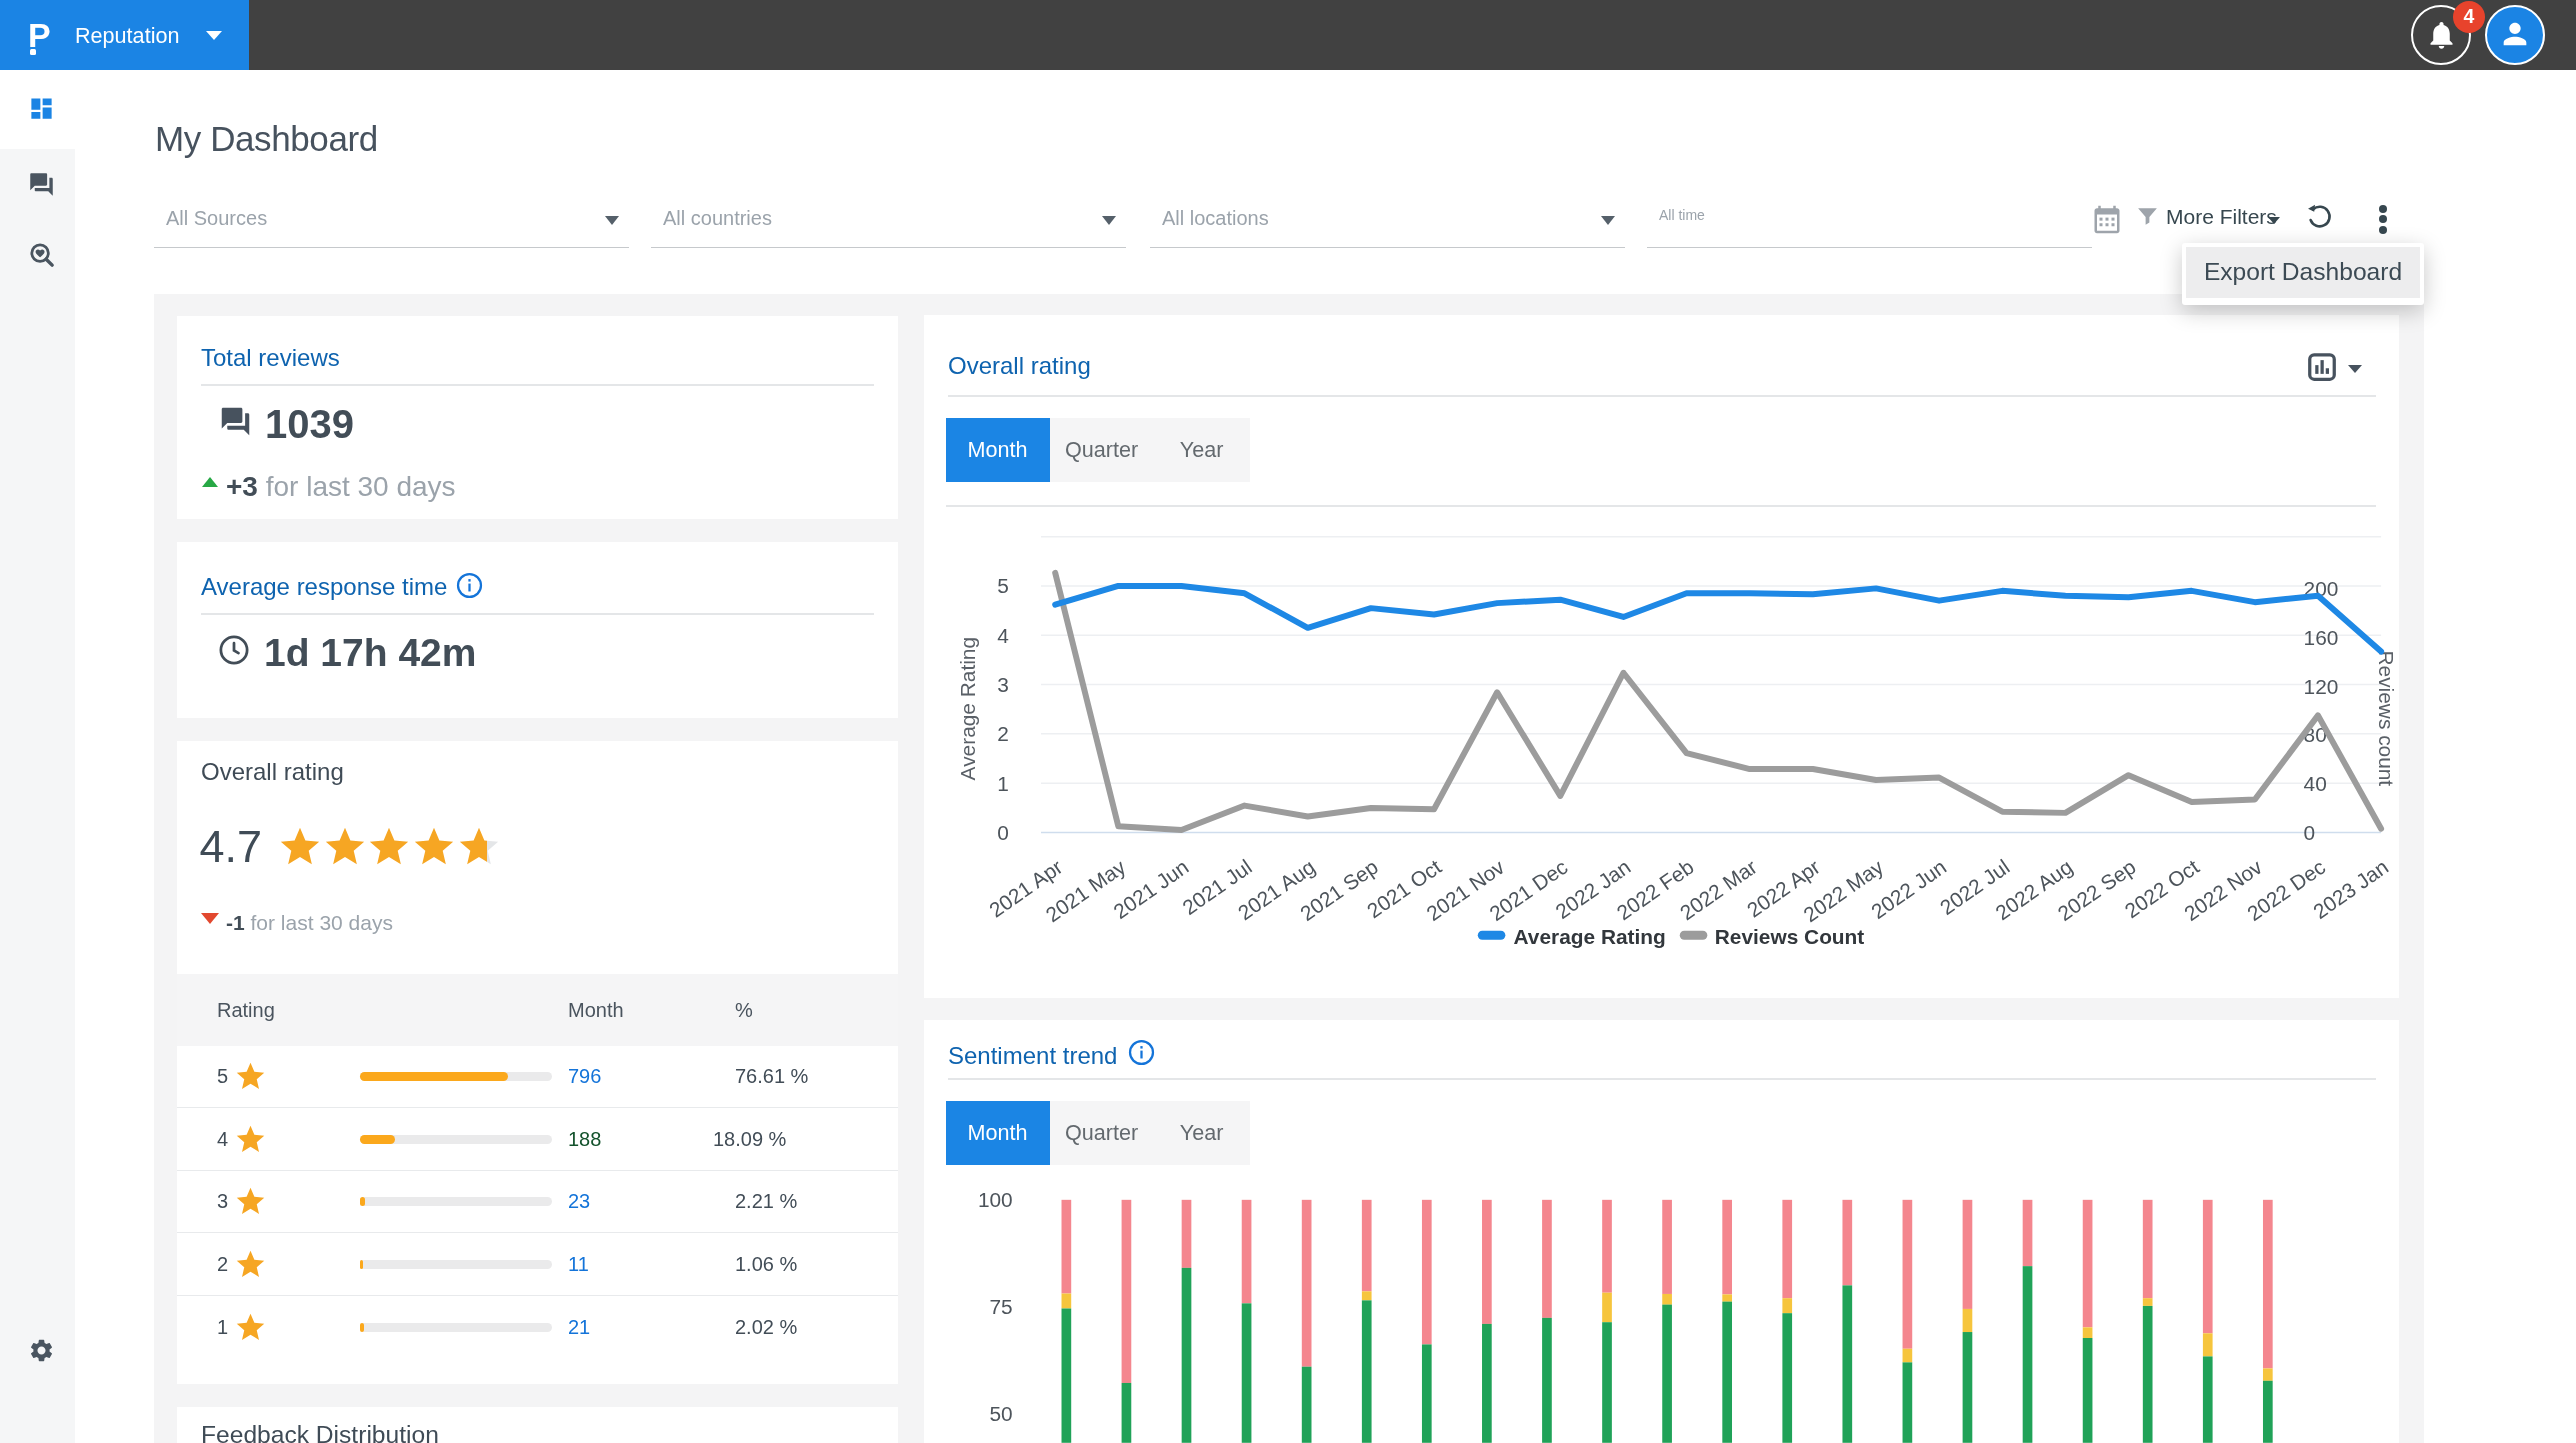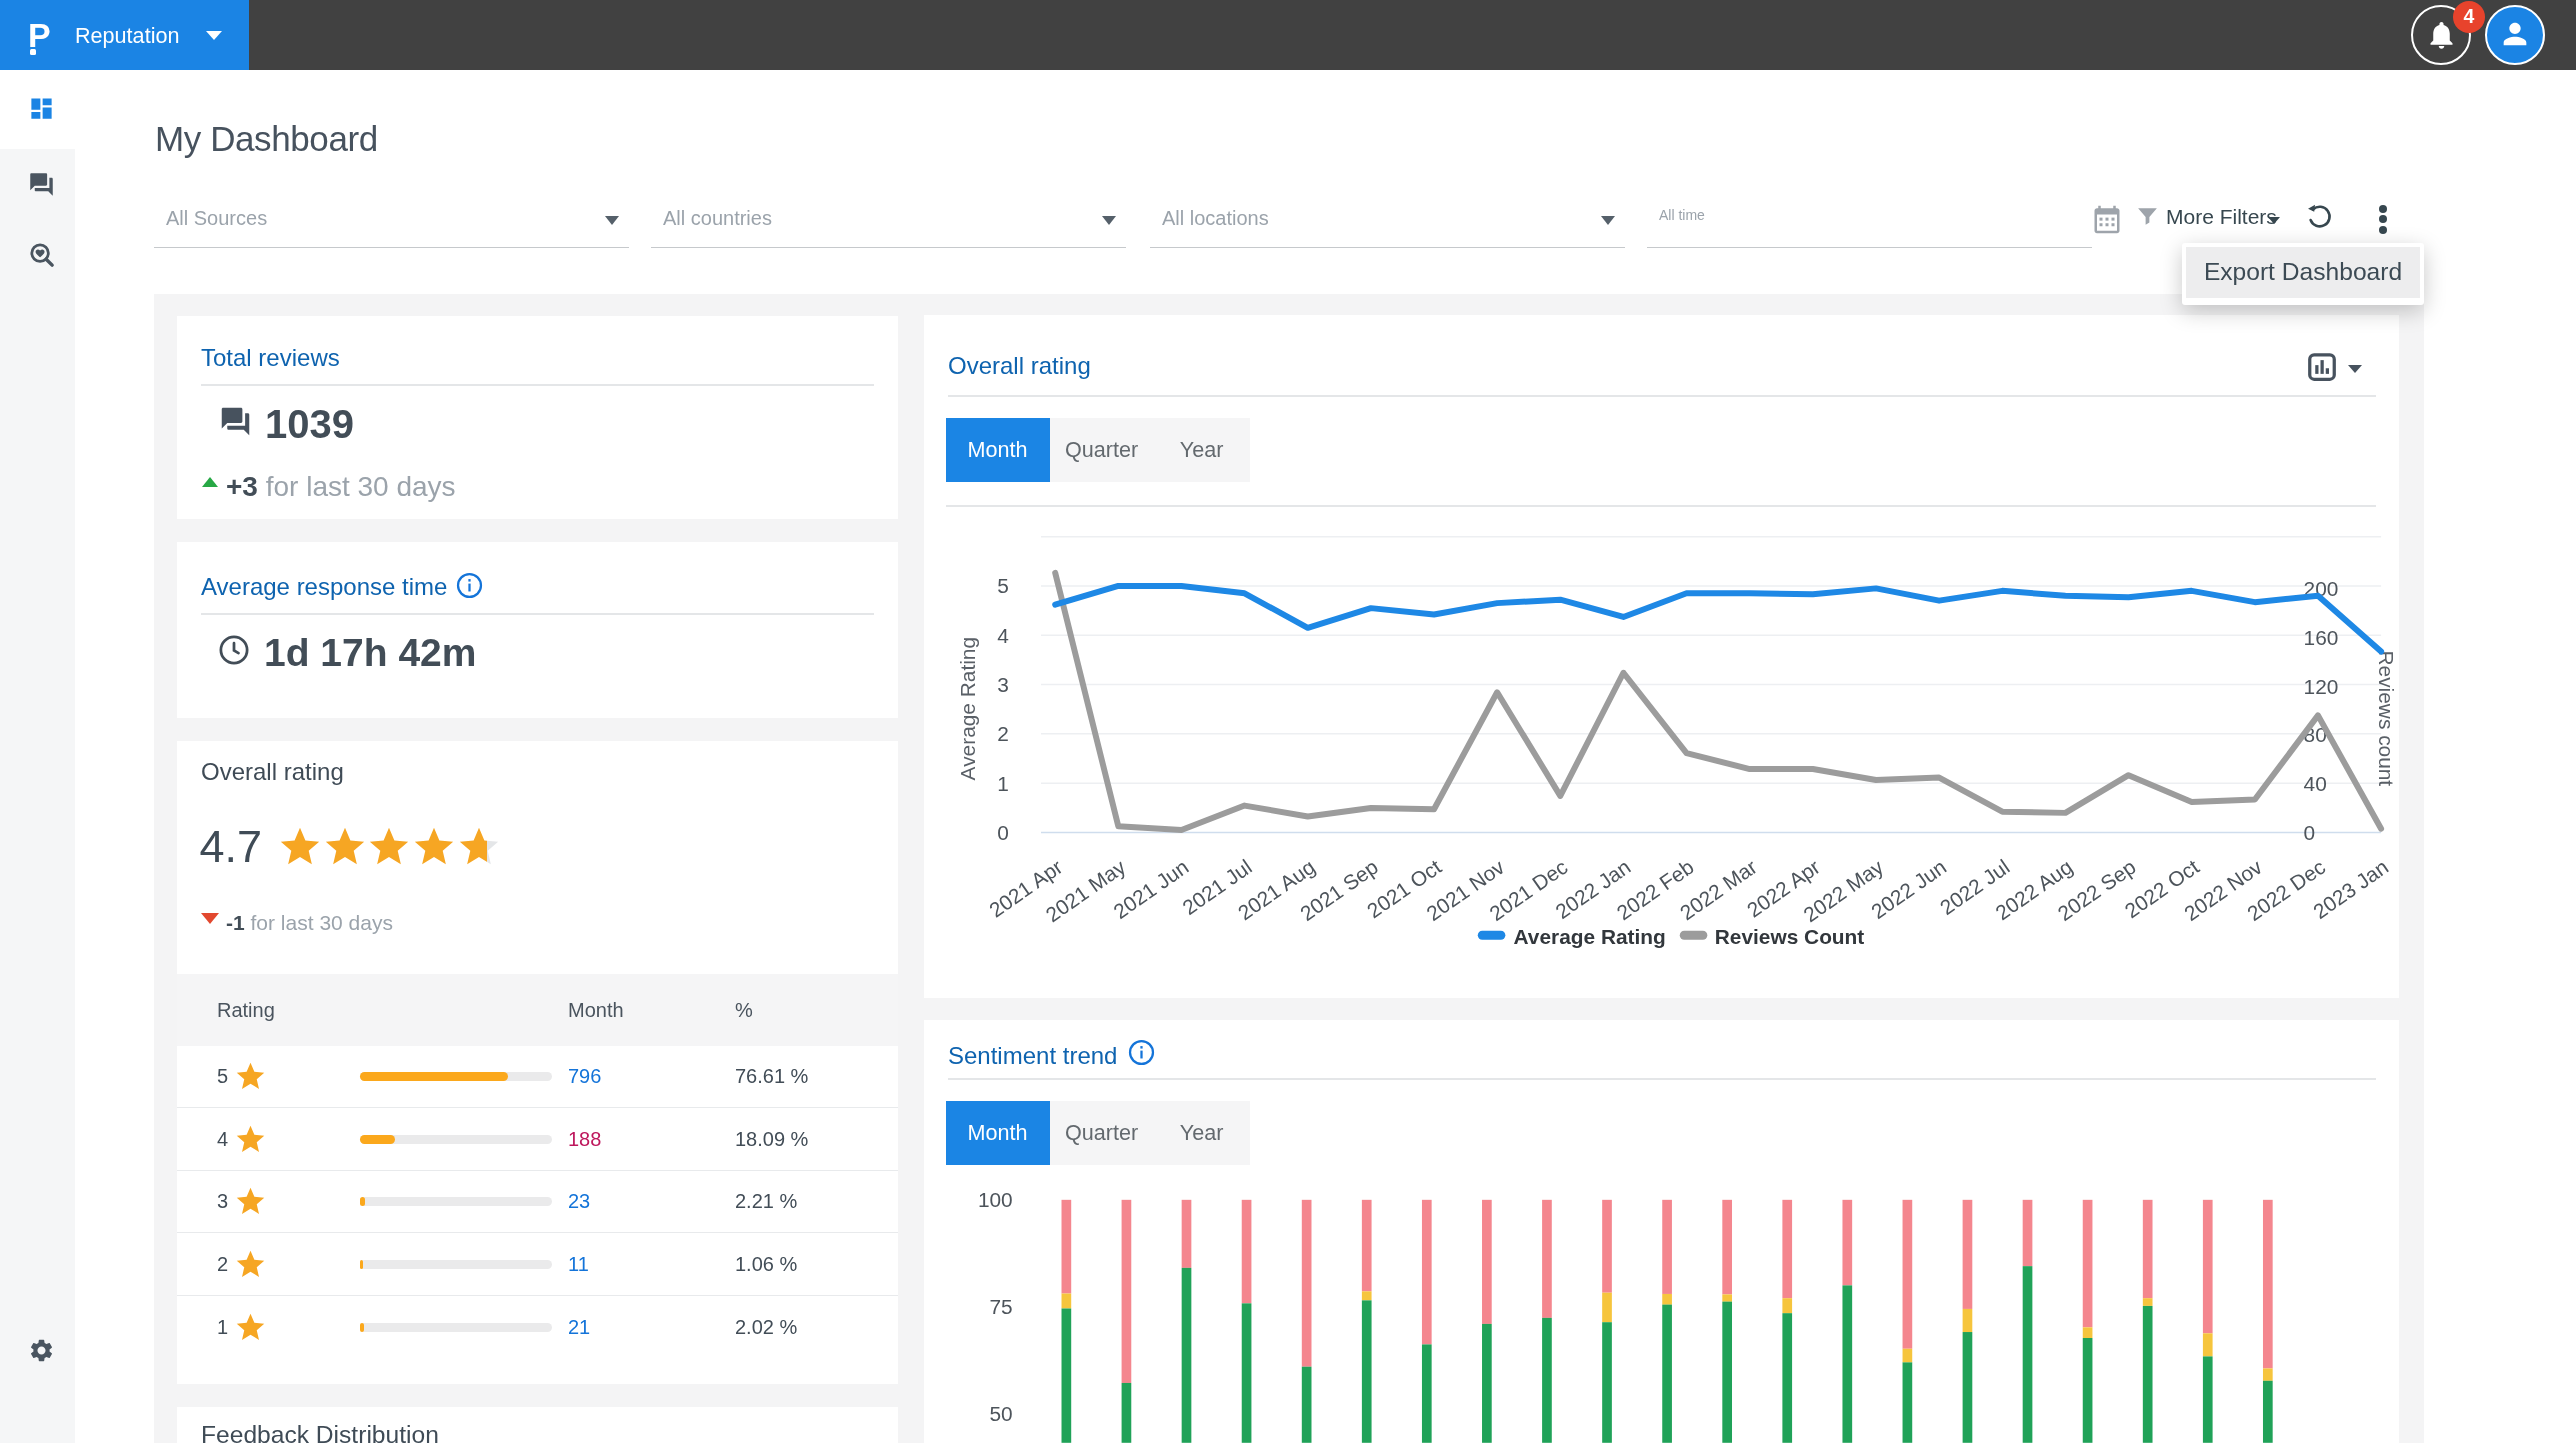--- a/index.html
+++ b/index.html
@@ -152,22 +152,22 @@
       <div class="abs" style="left:391px;top:20px;font-size:20px;color:#1474d9">796</div>
       <div class="abs" style="left:558px;top:20px;font-size:20px;color:#424d57">76.61 %</div>
     </div>
     <div class="abs" style="left:0;top:367px;width:721px;height:63px;border-bottom:1.5px solid #e8eaec;">
       <div class="abs" style="left:40px;top:20px;font-size:20px;color:#424d57">4</div>
       <svg class="abs" style="left:57px;top:15px" width="33" height="33" viewBox="0 0 24 24">
         <path fill="#f6a623" d="M12 17.27 18.18 21l-1.64-7.03L22 9.24l-7.19-.61L12 2 9.19 8.63 2 9.24l5.46 4.73L5.82 21z"></path>
       </svg>
       <div class="abs" style="left:183px;top:27px;width:192px;height:9px;border-radius:4.5px;background:#eaeaeb"></div>
       <div class="abs" style="left:183px;top:27px;width:35px;height:9px;border-radius:4.5px;background:#fba81c"></div>
-      <div class="abs" style="left:391px;top:20px;font-size:20px;color:#be185d">188</div>
-      <div class="abs" style="left:558px;top:20px;font-size:20px;color:#424d57">18.09 %</div>
+      <div class="abs" style="left:391px;top:20px;font-size:20px;color:#14532d">188</div>
+      <div class="abs" style="left:536px;top:20px;font-size:20px;color:#424d57">18.09 %</div>
     </div>
     <div class="abs" style="left:0;top:429px;width:721px;height:63px;border-bottom:1.5px solid #e8eaec;">
       <div class="abs" style="left:40px;top:20px;font-size:20px;color:#424d57">3</div>
       <svg class="abs" style="left:57px;top:15px" width="33" height="33" viewBox="0 0 24 24">
         <path fill="#f6a623" d="M12 17.27 18.18 21l-1.64-7.03L22 9.24l-7.19-.61L12 2 9.19 8.63 2 9.24l5.46 4.73L5.82 21z"></path>
       </svg>
       <div class="abs" style="left:183px;top:27px;width:192px;height:9px;border-radius:4.5px;background:#eaeaeb"></div>
       <div class="abs" style="left:183px;top:27px;width:4.5px;height:9px;border-radius:4.5px;background:#fba81c"></div>
       <div class="abs" style="left:391px;top:20px;font-size:20px;color:#1474d9">23</div>
       <div class="abs" style="left:558px;top:20px;font-size:20px;color:#424d57">2.21 %</div>

